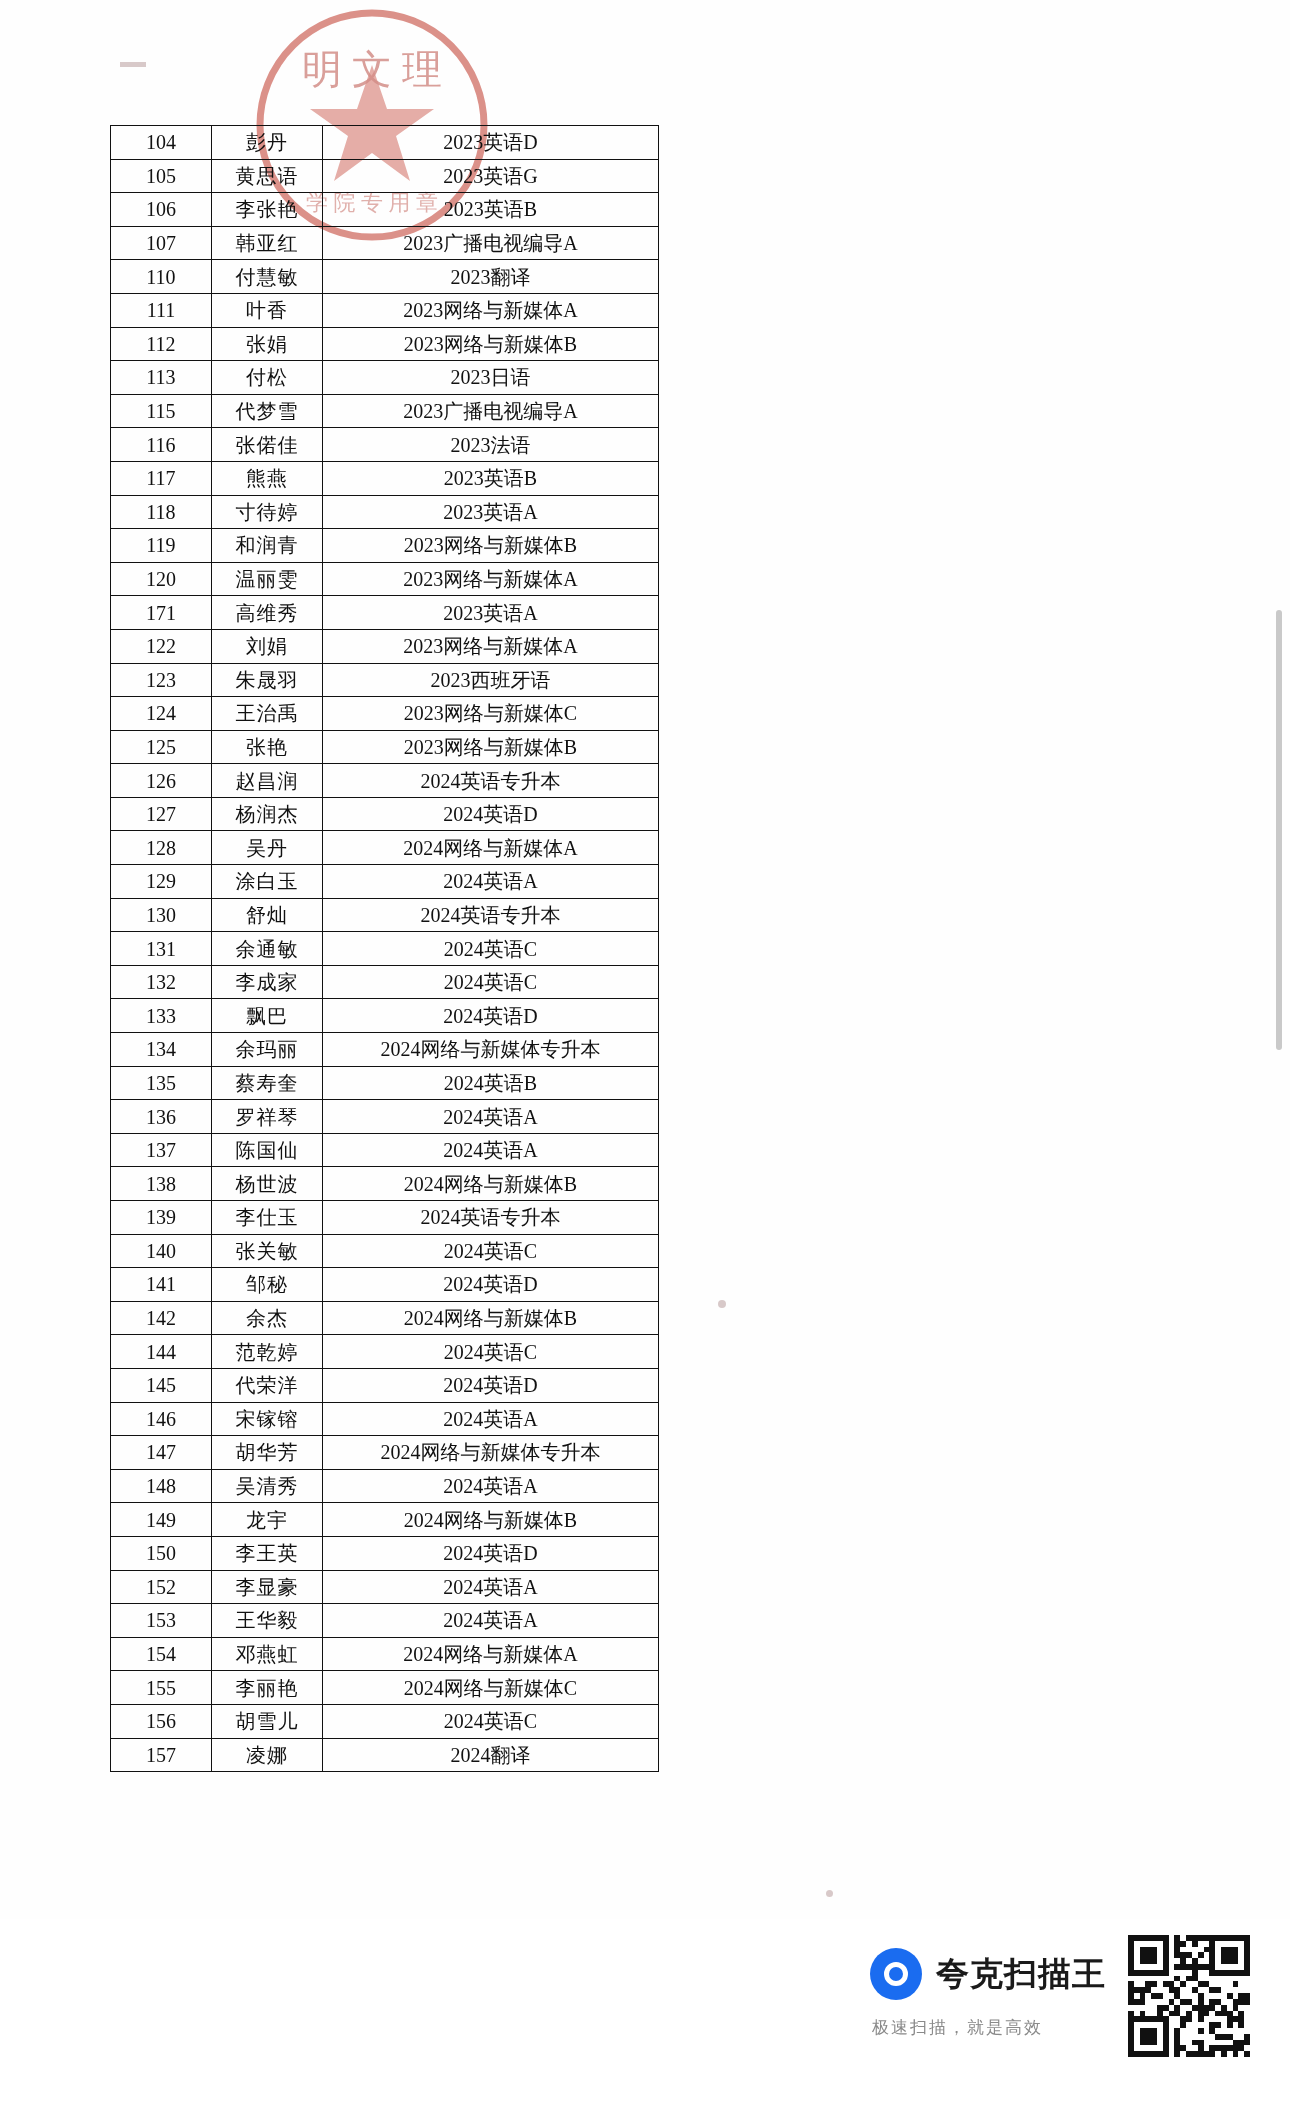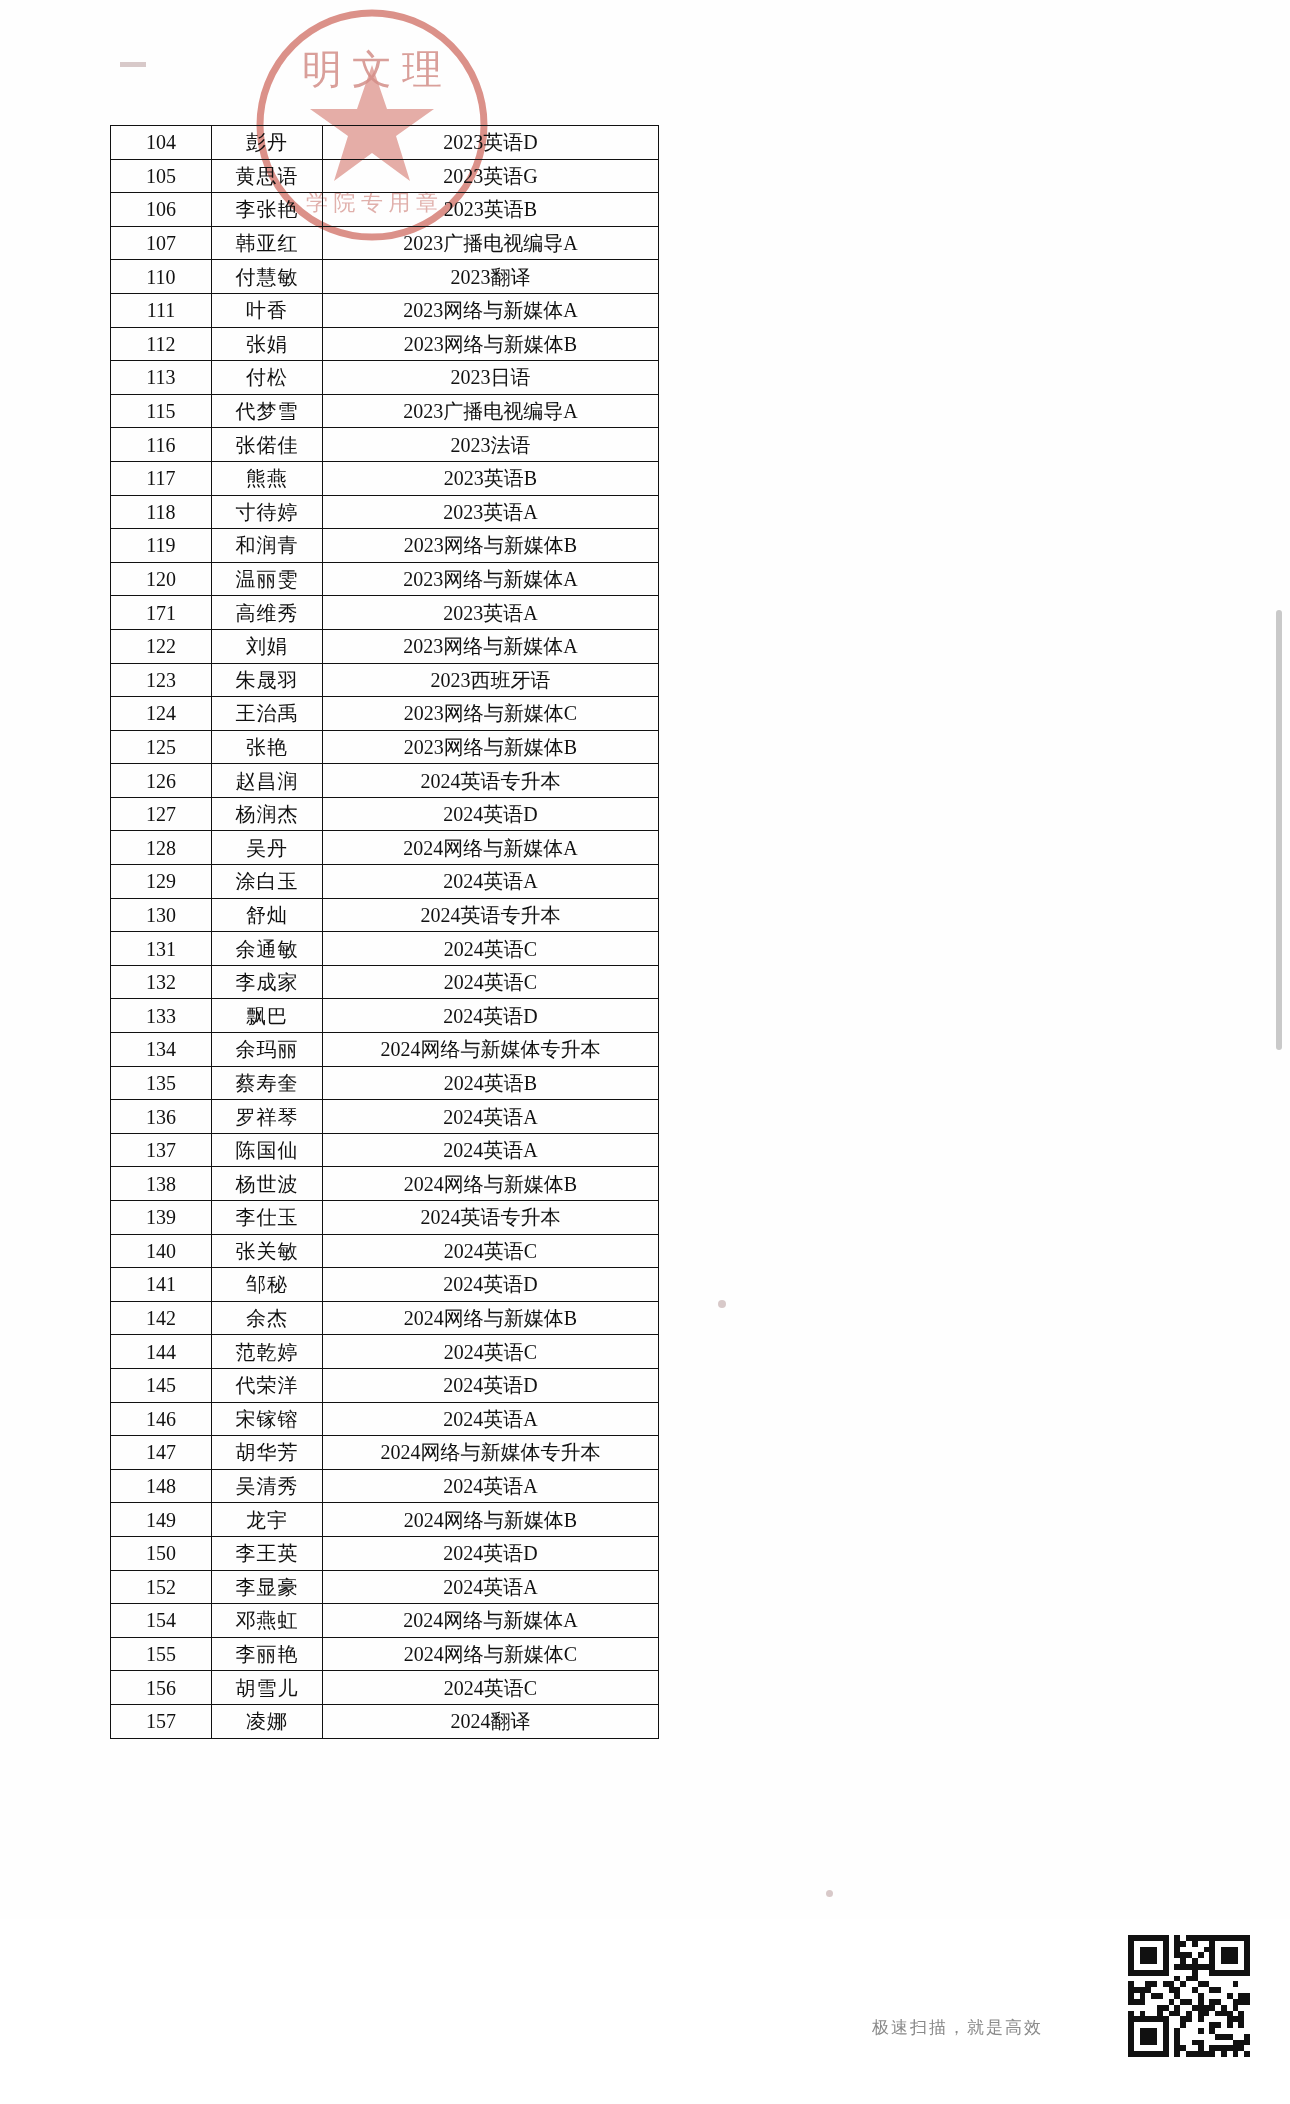--- a/index.html
+++ b/index.html
@@ -379,20 +379,25 @@
           <td class="col-no">150</td>
           <td class="col-name">李王英</td>
           <td class="col-class">2024英语D</td>
         </tr>
         <tr>
           <td class="col-no">152</td>
           <td class="col-name">李显豪</td>
           <td class="col-class">2024英语A</td>
         </tr>
         <tr>
+          <td class="col-no">153</td>
+          <td class="col-name">王华毅</td>
+          <td class="col-class">2024英语A</td>
+        </tr>
+        <tr>
           <td class="col-no">154</td>
           <td class="col-name">邓燕虹</td>
           <td class="col-class">2024网络与新媒体A</td>
         </tr>
         <tr>
           <td class="col-no">155</td>
           <td class="col-name">李丽艳</td>
           <td class="col-class">2024网络与新媒体C</td>
         </tr>
         <tr>
@@ -405,20 +410,26 @@
           <td class="col-name">凌娜</td>
           <td class="col-class">2024翻译</td>
         </tr>
       </tbody>
   </table>
 
   <div id="scrollbar"></div>
 
   <div id="footer"></div>
 
+  <div id="brand">
+    <div id="brand-logo">
+      <div class="ring"></div>
+    </div>
+    <div id="brand-name">夸克扫描王</div>
+  </div>
   <div id="brand-slogan">极速扫描，就是高效</div>
 
   <div id="qr">
       <div class="cell" style="left: 0px; top: 0px; width: 5.80952px; height: 5.80952px;"></div>
       <div class="cell" style="left: 5.80952px; top: 0px; width: 5.80952px; height: 5.80952px;"></div>
       <div class="cell" style="left: 11.619px; top: 0px; width: 5.80952px; height: 5.80952px;"></div>
       <div class="cell" style="left: 17.4286px; top: 0px; width: 5.80952px; height: 5.80952px;"></div>
       <div class="cell" style="left: 23.2381px; top: 0px; width: 5.80952px; height: 5.80952px;"></div>
       <div class="cell" style="left: 29.0476px; top: 0px; width: 5.80952px; height: 5.80952px;"></div>
       <div class="cell" style="left: 34.8571px; top: 0px; width: 5.80952px; height: 5.80952px;"></div>

